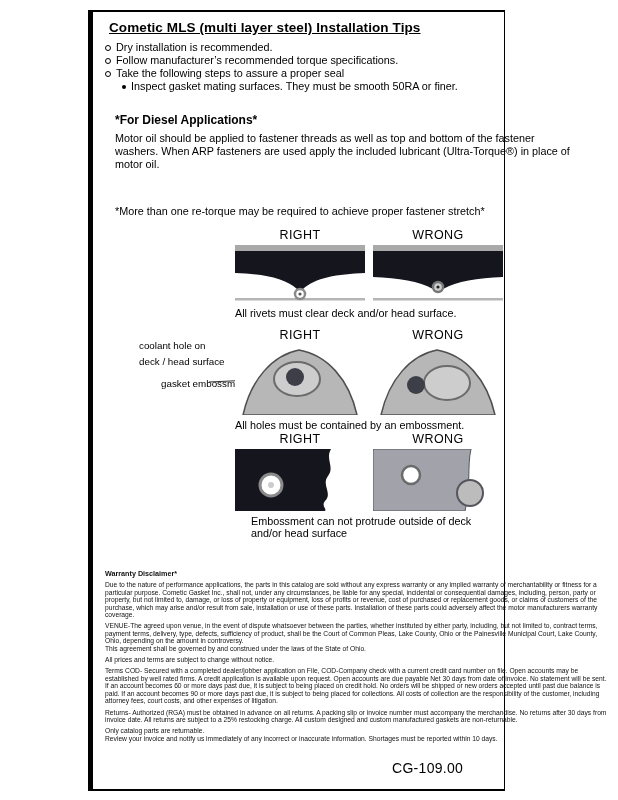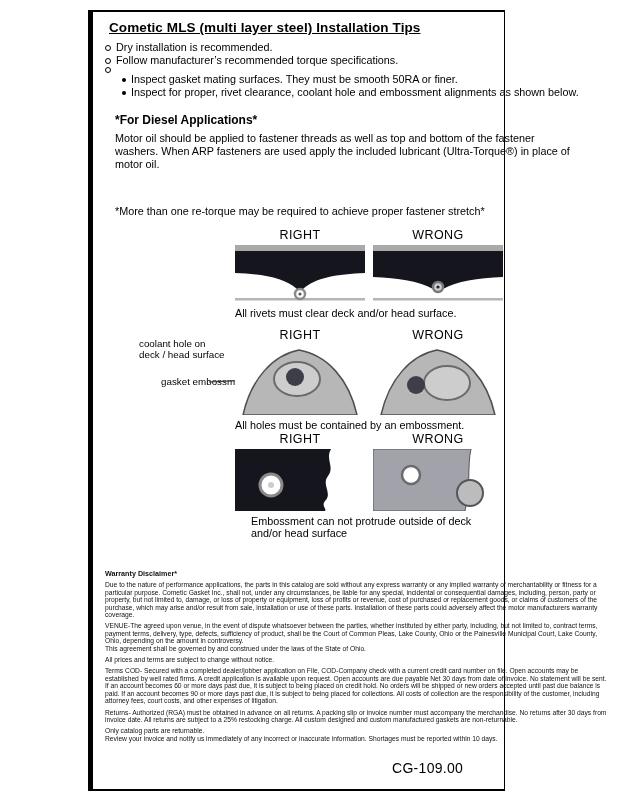--- a/index.html
+++ b/index.html
@@ -25,21 +25,21 @@
   .b-row.sub { margin-left:17px; }
   .o-bullet { width:4px; height:4px; border:1px solid #000; border-radius:50%; margin-right:5px; flex:none; }
   .f-bullet { width:4px; height:4px; background:#000; border-radius:50%; margin-right:5px; flex:none; }
   .diesel-h { left:22px; top:101px; font-size:12px; font-weight:bold; }
   .para { left:22px; width:462px; font-size:10.8px; line-height:13px; }
   .p1 { top:120px; }
   .p2 { top:154px; }
   .note { top:193px; }
   .dg-h { width:130px; text-align:center; font-size:12.5px; letter-spacing:0.4px; }
   .dg-cap { left:142px; font-size:10.8px; line-height:12px; white-space:pre-line; }
-  .ptr-label { font-size:9.8px; line-height:11px; white-space:pre-line; }
+  .ptr-label { font-size:9.8px; line-height:16px; white-space:pre-line; }
   .disc { left:12px; top:558px; width:502px; font-size:6.7px; line-height:7.4px; color:#111; }
   .disc h4 { font-size:7.2px; margin:0 0 4px 0; }
   .disc p { margin:0 0 4px 0; white-space:pre-line; }
   .footer-code { left:299px; top:748px; font-size:14px; letter-spacing:0.3px; }
   svg { display:block; }
 </style>
 </head>
 <body>
 
 <div class="frame">
@@ -50,28 +50,25 @@
     <div class="b-row">
       <span class="o-bullet"></span>
       <span>Dry installation is recommended.</span>
     </div>
     <div class="b-row">
       <span class="o-bullet"></span>
       <span>Follow manufacturer’s recommended torque specifications.</span>
     </div>
     <div class="b-row">
       <span class="o-bullet"></span>
+      <span>Take the following steps to assure a proper seal</span>
     </div>
     <div class="b-row sub">
       <span class="f-bullet"></span>
       <span>Inspect gasket mating surfaces.  They must be smooth 50RA or finer.</span>
-    </div>
-    <div class="b-row sub">
-      <span class="f-bullet"></span>
-      <span>Inspect for proper, rivet clearance, coolant hole and embossment alignments as shown below.</span>
     </div>
   </div>
 
   <div class="abs diesel-h">*For Diesel Applications*</div>
   <div class="abs para p1">Motor oil should be applied to fastener threads as well as top and bottom of the fastener washers. When ARP fasteners are used apply the included lubricant (Ultra-Torque®) in place of motor oil.</div>
   <div class="abs para note">*More than one re-torque may be required to achieve proper fastener stretch*</div>
 
   <div class="abs dg-h" style="left:142px; top:216px;">RIGHT</div>
   <div class="abs dg-h" style="left:280px; top:216px;">WRONG</div>
 

